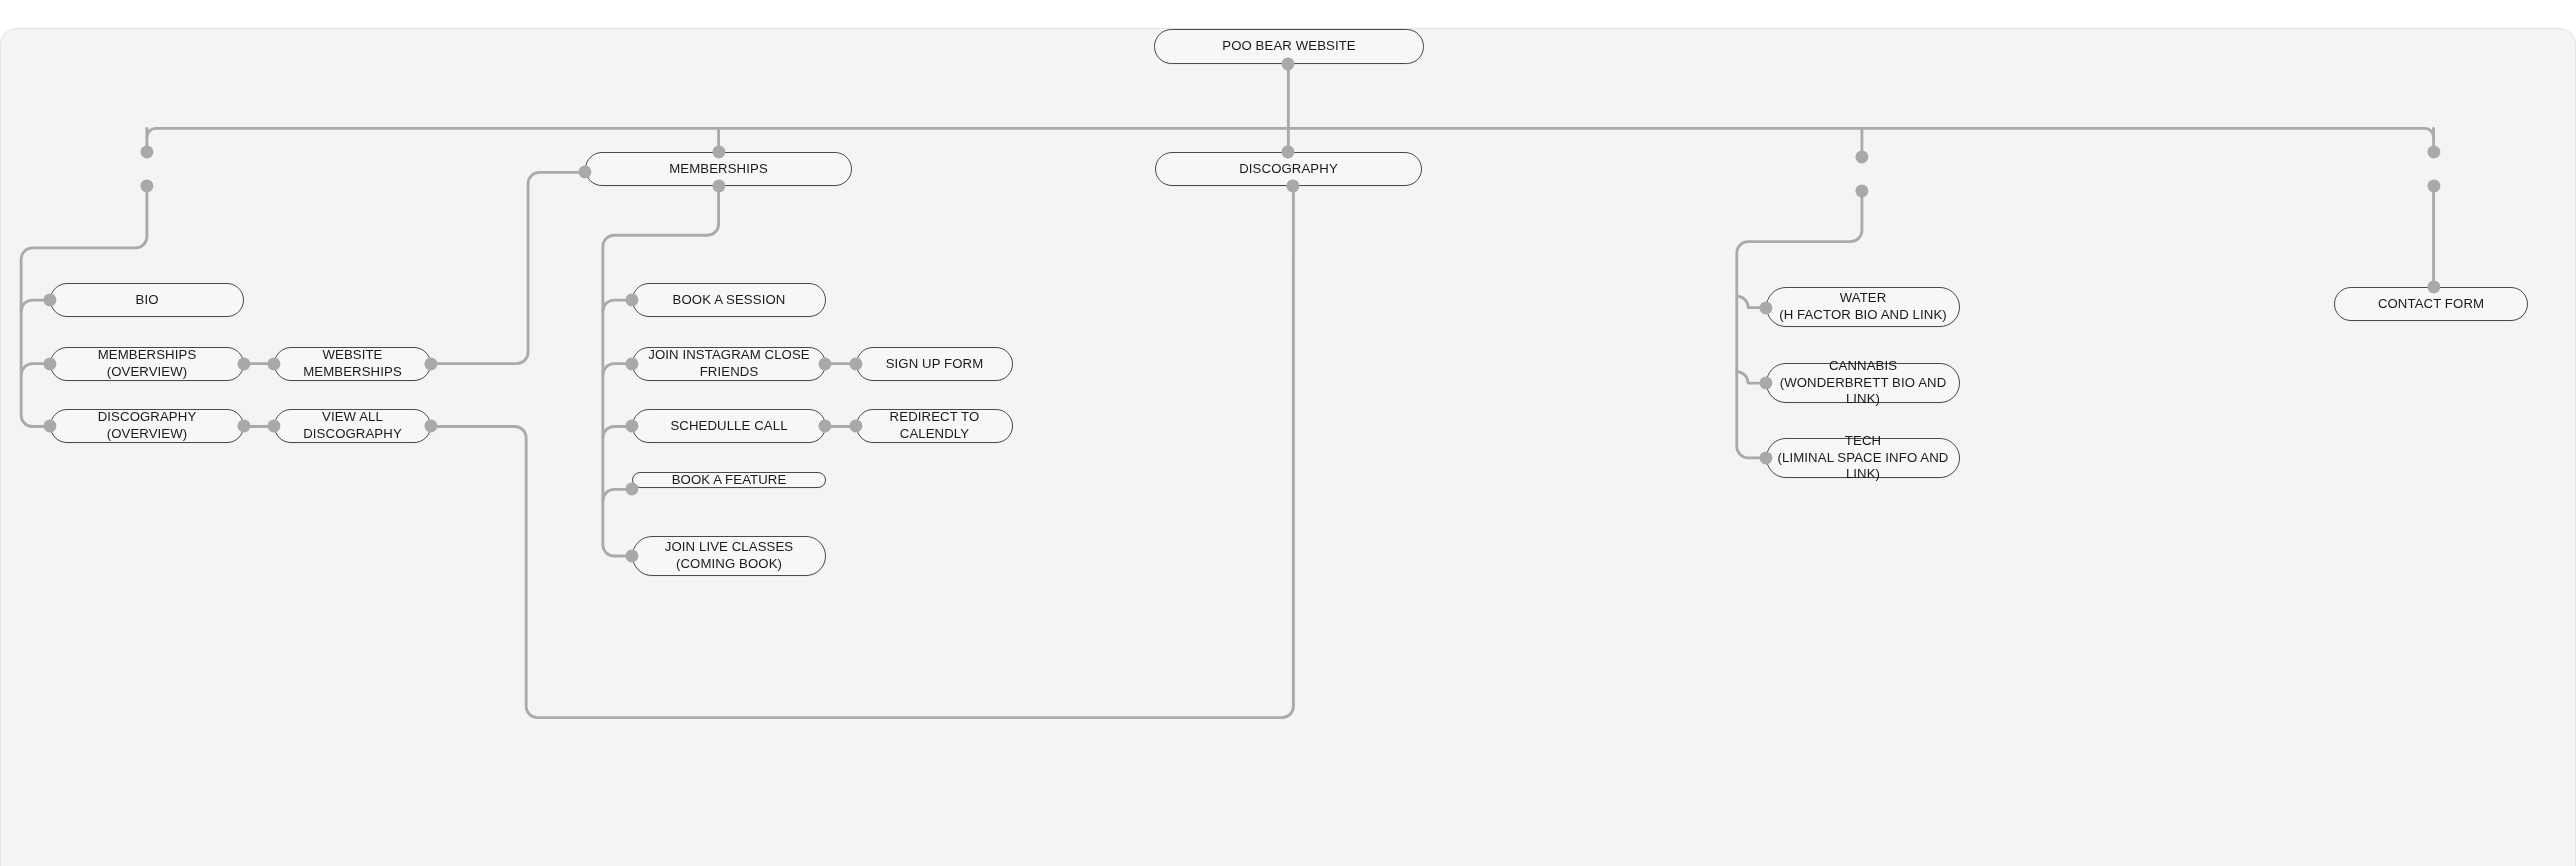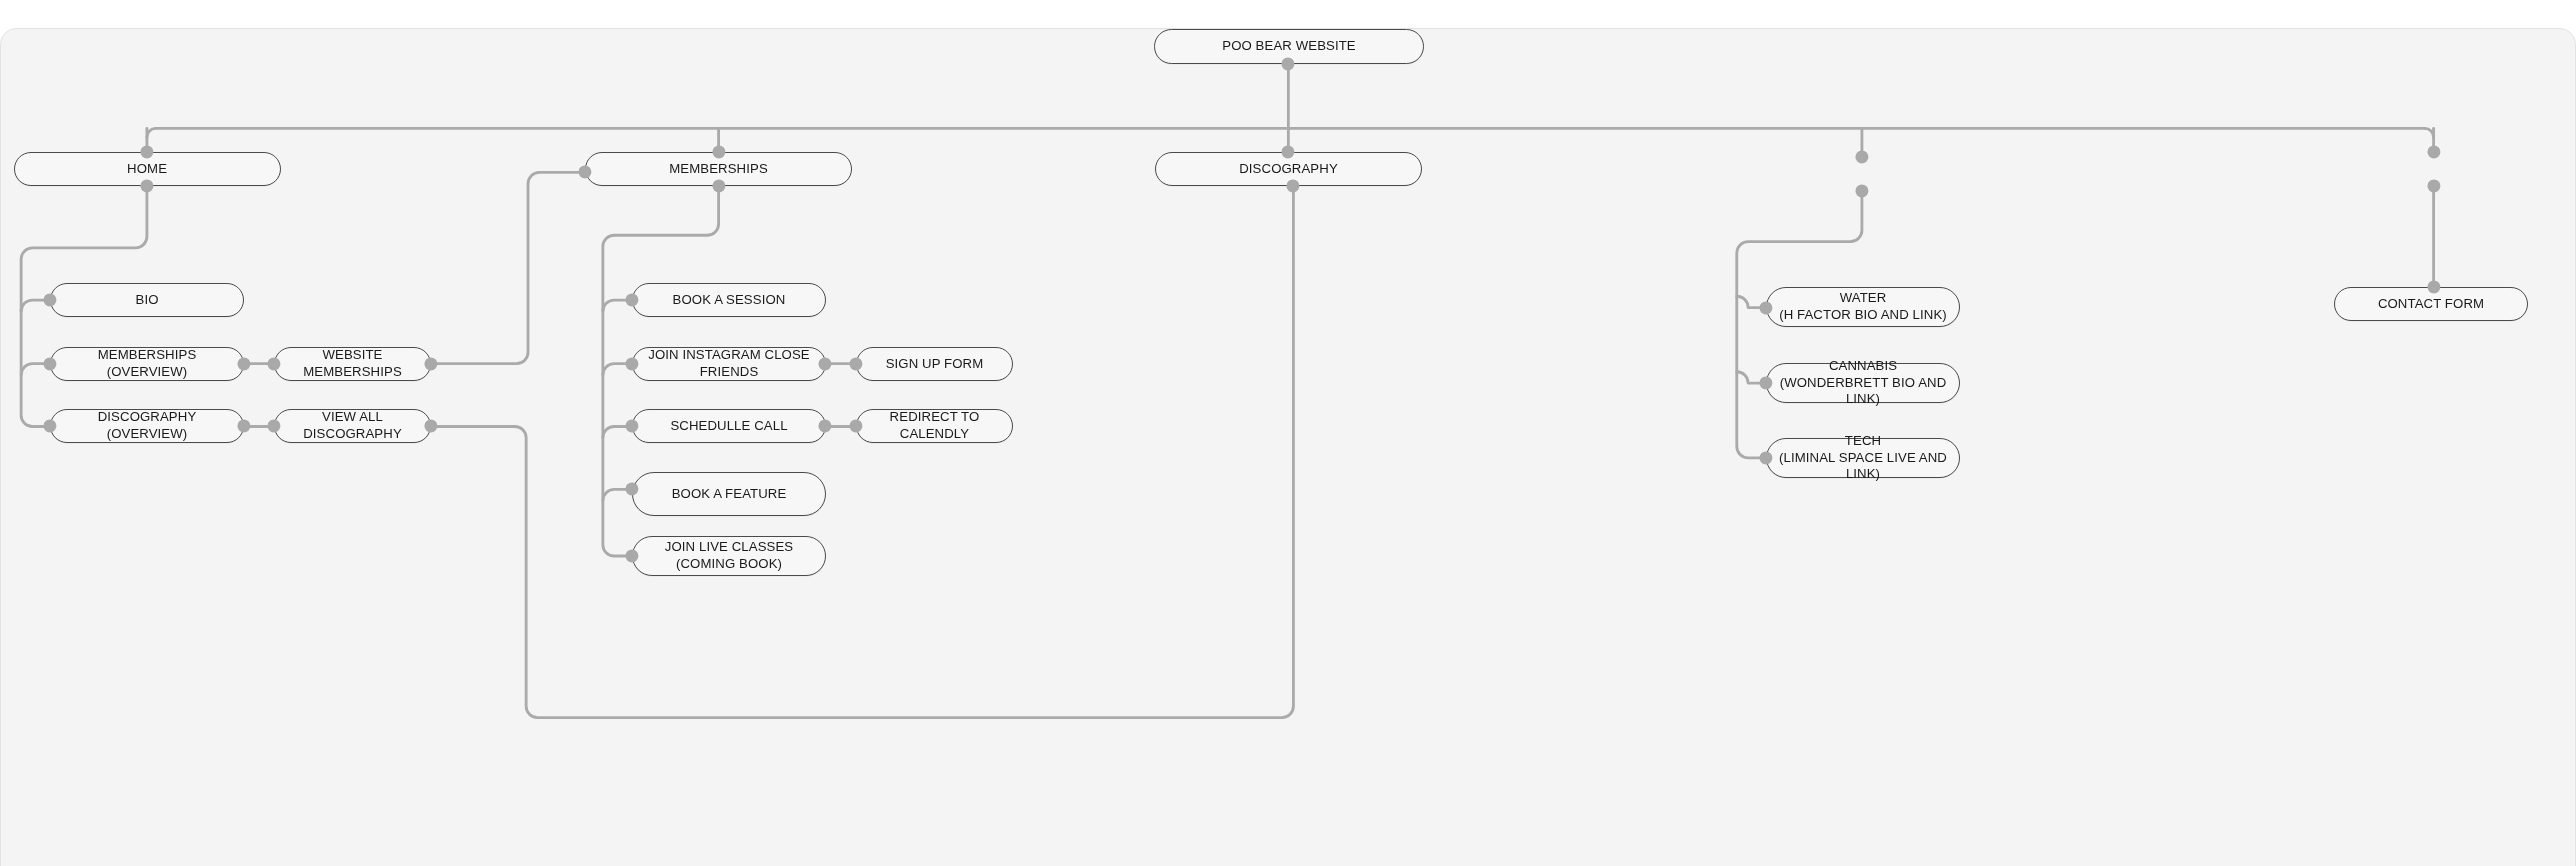--- a/index.html
+++ b/index.html
@@ -108,23 +108,20 @@
     </g>
   </svg>
 
   <div id="node-layer">
 
     <div class="node" style="left:1153px; top:0px; width:270px; height:35px;">
       <span class="label">POO BEAR WEBSITE</span>
     </div>
     <span class="port" style="left:1287px; top:35px;"></span>
 
-    <div class="node" style="left:12.6px; top:123px; width:267px; height:34px;">
-      <span class="label">HOME</span>
-    </div>
     <span class="port" style="left:146px; top:123px;"></span>
     <span class="port" style="left:146px; top:157px;"></span>
 
     <div class="node" style="left:584px; top:123px; width:267px; height:34px;">
       <span class="label">MEMBERSHIPS</span>
     </div>
     <span class="port" style="left:718px; top:123px;"></span>
     <span class="port" style="left:584px; top:143px;"></span>
     <span class="port" style="left:718px; top:157px;"></span>
 
@@ -189,21 +186,21 @@
       <span class="label">SCHEDULLE CALL</span>
     </div>
     <span class="port" style="left:631px; top:397px;"></span>
     <span class="port" style="left:824px; top:397px;"></span>
 
     <div class="node" style="left:855px; top:380px; width:157px; height:34px;">
       <span class="label">REDIRECT TO CALENDLY</span>
     </div>
     <span class="port" style="left:855px; top:397px;"></span>
 
-    <div class="node" style="left:631px; top:443px; width:194px; height:44px;">
+    <div class="node" style="left:631px; top:443px; width:194px; height:16px;">
       <span class="label">BOOK A FEATURE</span>
     </div>
     <span class="port" style="left:631px; top:460px;"></span>
 
     <div class="node" style="left:631px; top:507px; width:194px; height:40px;">
       <span class="label">JOIN LIVE CLASSES
 (COMING BOOK)</span>
     </div>
     <span class="port" style="left:631px; top:527px;"></span>
 
@@ -214,21 +211,21 @@
     <span class="port" style="left:1765px; top:279px;"></span>
 
     <div class="node" style="left:1765px; top:334px; width:194px; height:40px;">
       <span class="label">CANNABIS
 (WONDERBRETT BIO AND LINK)</span>
     </div>
     <span class="port" style="left:1765px; top:354px;"></span>
 
     <div class="node" style="left:1765px; top:409px; width:194px; height:40px;">
       <span class="label">TECH
-(LIMINAL SPACE LIVE AND LINK)</span>
+(LIMINAL SPACE INFO AND LINK)</span>
     </div>
     <span class="port" style="left:1765px; top:429px;"></span>
 
     <div class="node" style="left:2333px; top:258px; width:194px; height:34px;">
       <span class="label">CONTACT FORM</span>
     </div>
     <span class="port" style="left:2433px; top:258px;"></span>
 
   </div>
 </div>

